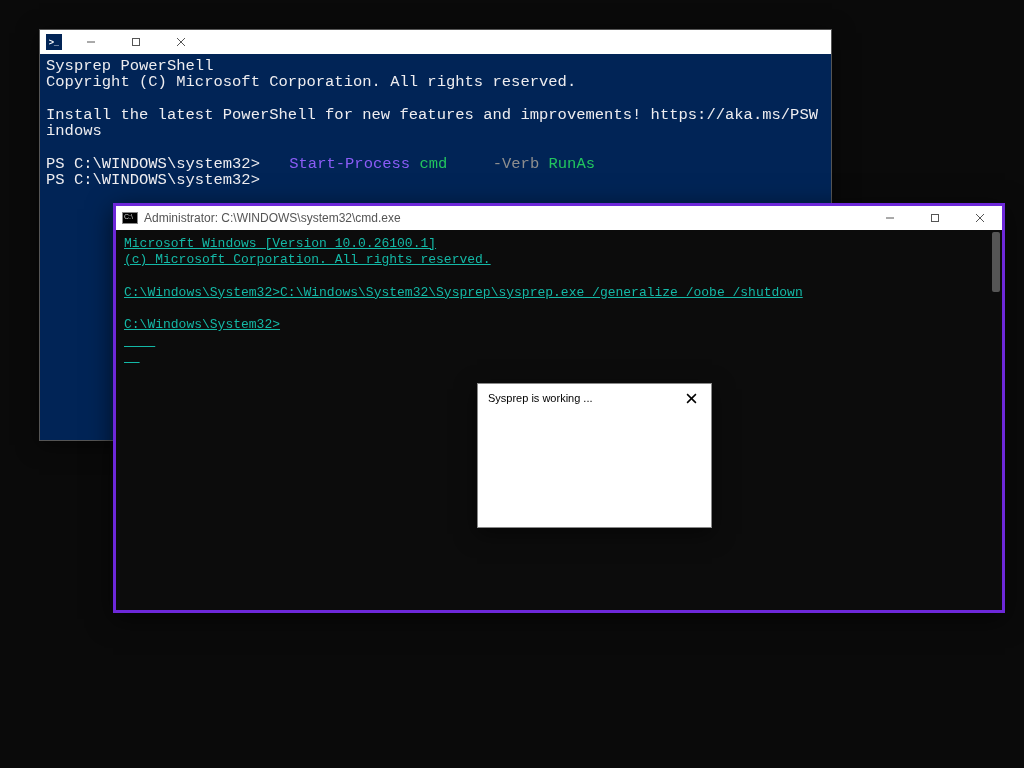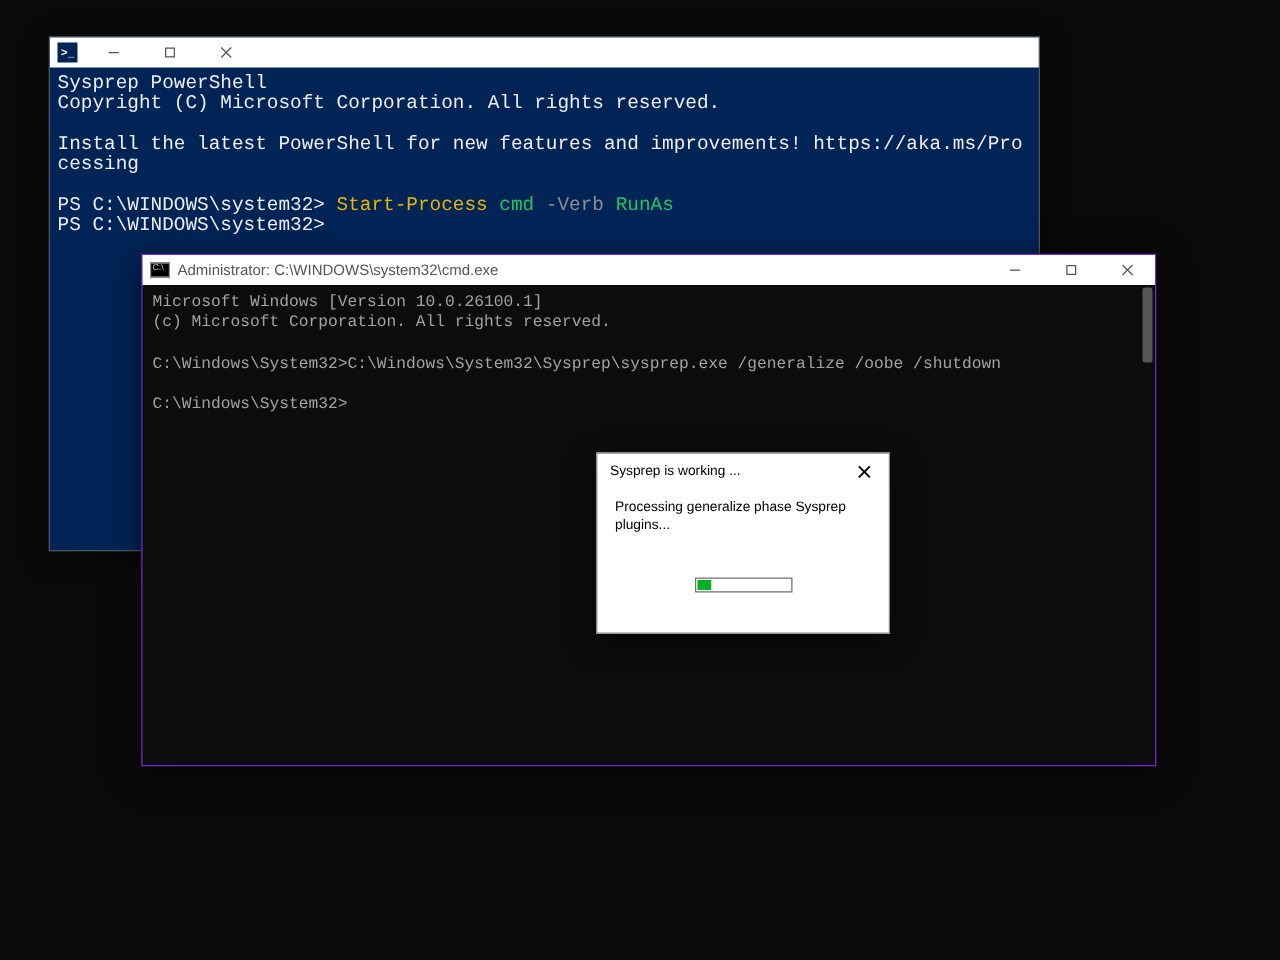--- a/index.html
+++ b/index.html
@@ -48,33 +48,33 @@
   .win-btn svg { width: 10px; height: 10px; }
   .ps-body {
     padding: 4px 6px;
     font-family: Consolas, "Courier New", monospace;
     font-size: 15.5px;
     line-height: 1.05;
     color: #eeedf0;
     white-space: pre-wrap;
     word-break: break-all;
   }
-  .ps-body .cmd-yellow { color: #eab308; }
-  .ps-body .cmd-gray   { color: #8e8e8e; }
+  .ps-body .cmd-yellow { color: #8b5cf6; margin-left: 20px; }
+  .ps-body .cmd-gray   { color: #8e8e8e; margin-left: 36px; }
   .ps-body .cmd-white  { color: #22c55e; }
 
   
   .cmd-window {
     position: absolute;
     left: 113px;
     top: 203px;
-    width: 812px;
+    width: 892px;
     height: 410px;
     background: #0c0c0c;
-    border: 1px solid #6d28d9;
+    border: 3px solid #6d28d9;
     box-shadow: 0 6px 24px rgba(0,0,0,0.6);
   }
   .cmd-titlebar {
     height: 24px;
     background: #ffffff;
     display: flex;
     align-items: center;
     font-size: 12px;
     color: #555;
   }
@@ -85,38 +85,39 @@
     border: 1px solid #888;
     display: flex; align-items: flex-start; justify-content: flex-start;
     color: #ccc; font-size: 7px; padding-left: 1px; line-height: 7px;
   }
   .cmd-title { flex: 1; white-space: nowrap; overflow: hidden; }
   .cmd-body {
     padding: 6px 8px;
     font-family: Consolas, "Courier New", monospace;
     font-size: 13px;
     line-height: 1.25;
-    color: #a3a3a3;
+    color: #14b8a6;
     white-space: pre-wrap;
     position: relative;
     height: calc(100% - 24px);
+    text-decoration: underline;
   }
   .cmd-scrollbar {
     position: absolute;
     right: 2px; top: 2px;
     width: 8px; height: 60px;
     background: #555;
     border-radius: 2px;
   }
 
   
   .sysprep-dialog {
     position: absolute;
     left: 477px;
-    top: 362px;
+    top: 383px;
     width: 235px;
     height: 145px;
     background: #ffffff;
     border: 1px solid #888;
     box-shadow: 0 6px 20px rgba(0,0,0,0.5);
     font-size: 11px;
     color: #000;
   }
   .sysprep-titlebar {
     height: 28px;
@@ -174,21 +175,21 @@
         <svg viewBox="0 0 10 10">
             <line x1="1" y1="1" x2="9" y2="9" stroke="#555" stroke-width="1"></line>
             <line x1="9" y1="1" x2="1" y2="9" stroke="#555" stroke-width="1"></line>
           </svg>
       </div>
     </div>
   </div>
   <div class="ps-body"><span>Sysprep PowerShell</span>
 <span>Copyright (C) Microsoft Corporation. All rights reserved.</span>
 
-<span>Install the latest PowerShell for new features and improvements! https://aka.ms/Processing</span>
+<span>Install the latest PowerShell for new features and improvements! https://aka.ms/PSWindows</span>
 
 <span><span>PS C:\WINDOWS\system32&gt; </span><span class="cmd-yellow">Start-Process</span><span class="cmd-white"> cmd </span><span class="cmd-gray">-Verb</span><span class="cmd-white"> RunAs</span></span>
 <span>PS C:\WINDOWS\system32&gt;</span></div>
 </div>
 
 <div class="cmd-window">
   <div class="cmd-titlebar">
     <div class="cmd-icon">C:\</div>
     <div class="cmd-title">Administrator: C:\WINDOWS\system32\cmd.exe</div>
     <div class="win-controls">
@@ -223,21 +224,13 @@
 <div class="sysprep-dialog">
   <div class="sysprep-titlebar">
     <div class="sysprep-title">Sysprep is working ...</div>
     <div class="sysprep-close">
       <svg width="11" height="11" viewBox="0 0 10 10">
           <line x1="1" y1="1" x2="9" y2="9" stroke="#000" stroke-width="1.4"></line>
           <line x1="9" y1="1" x2="1" y2="9" stroke="#000" stroke-width="1.4"></line>
         </svg>
     </div>
   </div>
-  <div class="sysprep-body">
-    <div class="sysprep-msg">Processing generalize phase Sysprep plugins...</div>
-    <div class="sysprep-progress-wrap">
-      <div class="sysprep-progress">
-        <div class="sysprep-progress-fill" style="width: 11.4px;"></div>
-      </div>
-    </div>
-  </div>
 </div>
 
 </body></html>

